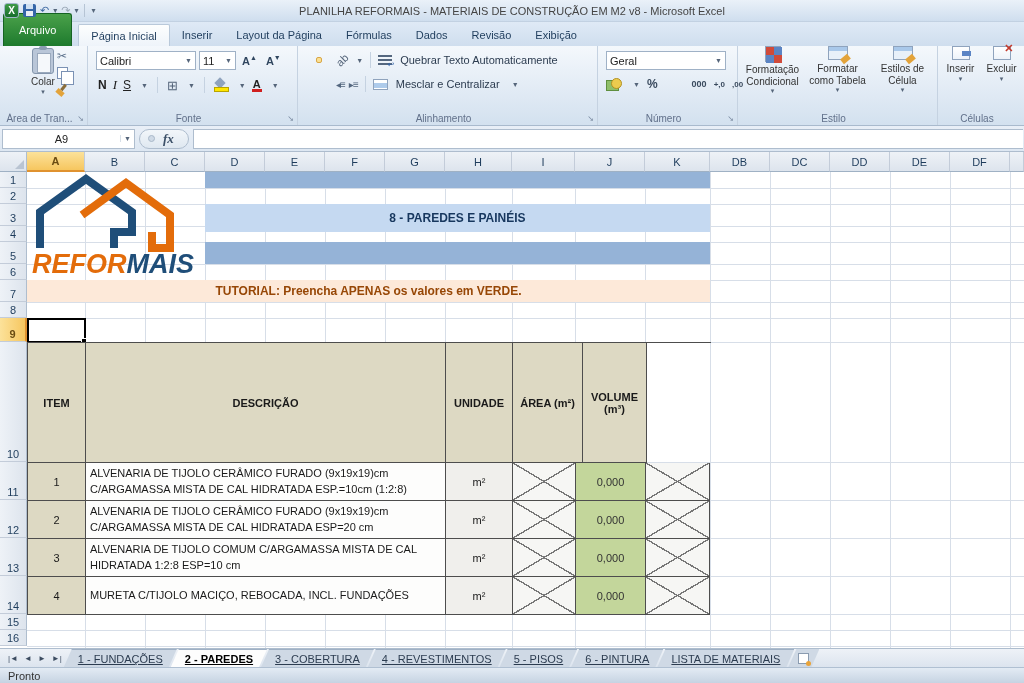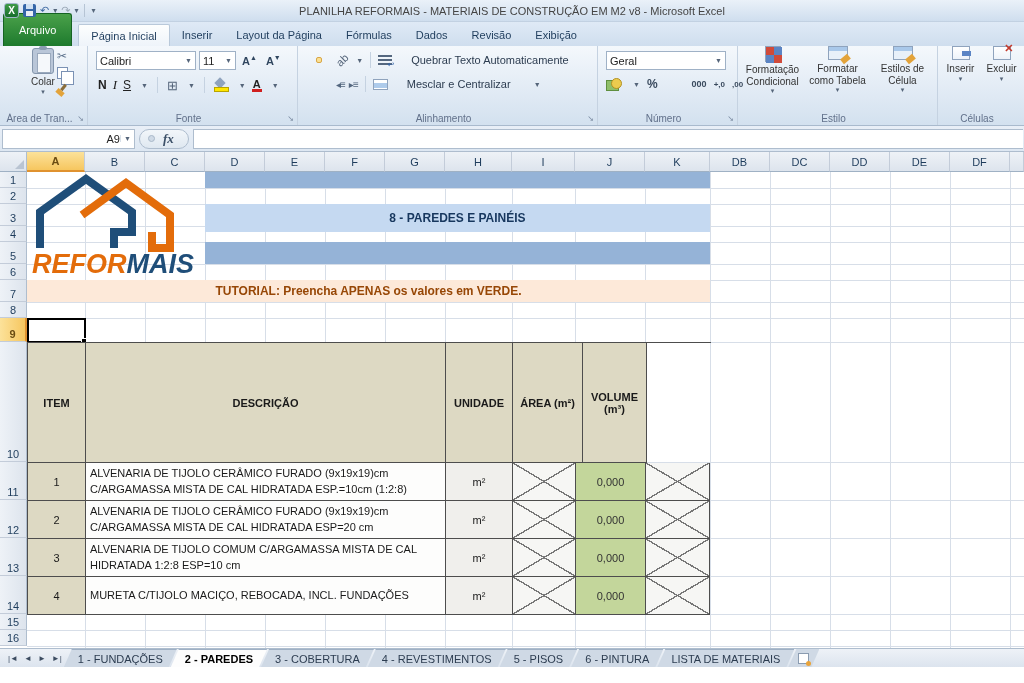--- a/index.html
+++ b/index.html
@@ -77,21 +77,21 @@
 
   
   .g-align{width:300px;}
   .arow1{position:absolute;left:8px;top:5px;display:flex;gap:4px;align-items:center;height:18px;}
   .arow2{position:absolute;left:8px;top:29px;display:flex;gap:4px;align-items:center;height:18px;}
   .stripes{width:13px;height:10px;background:repeating-linear-gradient(to bottom,#54677f 0 1.6px,transparent 1.6px 3.8px);}
   .alignwrap{padding:2px;border:1px solid transparent;border-radius:2px;}
   .alignwrap.on{background:#fbe093;border-color:#d8a647;}
   .orientico{font-size:11px;color:#55657a;transform:rotate(-45deg);}
   .vline{width:1px;height:16px;background:#c5d2e1;margin:0 3px;}
-  .wrapbtn,.mergebtn{display:flex;align-items:center;gap:19px;color:#2c3c50;font-size:11px;white-space:nowrap;}
+  .wrapbtn,.mergebtn{display:flex;align-items:center;gap:8px;color:#2c3c50;font-size:11px;white-space:nowrap;}
   .wrapico{width:14px;height:11px;background:repeating-linear-gradient(to bottom,#54677f 0 1.6px,transparent 1.6px 4px);position:relative;}
   .wrapico::after{content:"↩";position:absolute;right:-2px;bottom:-3px;font-size:8px;color:#3465a8;}
   .mergeico{width:15px;height:11px;border:1px solid #8fa3bd;background:linear-gradient(to bottom,#fff 0 3px,#aecbeb 3px 8px,#fff 8px);}
   .indentico{font-size:10px;color:#54677f;letter-spacing:-1px;}
 
   
   .g-num{width:140px;}
   .nrow1{position:absolute;left:8px;top:5px;}
   .numfmt{width:120px;}
   .nrow2{position:absolute;left:8px;top:30px;display:flex;gap:7px;align-items:center;height:16px;}
@@ -119,21 +119,21 @@
   .g-cells .bigbtn{width:40px;}
   .insico,.delico{width:18px;height:14px;border:1px solid #8fa3bd;margin-bottom:3px;position:relative;
     background:linear-gradient(#fff,#eef3f9);}
   .insico::after{content:"";position:absolute;right:-2px;top:4px;width:9px;height:5px;background:#5b84c4;}
   .delico::after{content:"✕";position:absolute;right:-4px;top:-5px;color:#c43b2e;font-size:11px;font-weight:bold;}
 
   
   .formulabar{position:absolute;left:0;top:126px;width:100%;height:26px;background:linear-gradient(#e9eff7,#dde7f2);
     border-bottom:1px solid #aebdce;display:flex;align-items:center;}
   .namebox{width:133px;height:20px;background:#fff;border:1px solid #aebdce;margin-left:2px;display:flex;align-items:center;}
-  .namebox .nb-text{flex:1;text-align:right;color:#222;}
+  .namebox .nb-text{flex:1;text-align:center;color:#222;}
   .namebox .nb-caret{width:14px;text-align:center;font-size:7px;color:#55657a;border-left:1px solid #d7dfe8;}
   .fxpill{height:20px;margin-left:4px;padding:0 14px 0 8px;border:1px solid #aebdce;border-radius:10px;
     background:linear-gradient(#f2f6fa,#dfe8f1);display:flex;align-items:center;gap:8px;}
   .fxdot{width:7px;height:7px;border-radius:50%;background:#cfdae6;border:1px solid #a8b8c8;}
   .fxsym{font-family:"Liberation Serif",serif;font-style:italic;font-weight:bold;font-size:13px;color:#3c5068;}
   .fxinput{flex:1;height:20px;margin:0 1px 0 4px;background:#fff;border:1px solid #aebdce;border-right:none;
     font-family:"Liberation Sans",sans-serif;font-size:11px;padding:0 4px;outline:none;}
 
   
   .grid{position:absolute;left:0;top:152px;width:1024px;height:496px;background:#fff;}
@@ -202,21 +202,21 @@
   .xcell{background:#f6f6f4;position:relative;
     background-image:linear-gradient(to top right,transparent calc(50% - 0.7px),#777 calc(50% - 0.7px),#777 calc(50% + 0.7px),transparent calc(50% + 0.7px)),
       linear-gradient(to bottom right,transparent calc(50% - 0.7px),#777 calc(50% - 0.7px),#777 calc(50% + 0.7px),transparent calc(50% + 0.7px));}
   .tdata .c-area{background:var(--cell-green,#c3d69b);color:#333;}
 
   
   .sheetbar{position:absolute;left:0;top:648px;width:100%;height:19px;background:linear-gradient(#eef2f7,#dce4ee);
     border-top:1px solid #aebdce;display:flex;align-items:stretch;}
   .navbtns{display:flex;align-items:center;gap:6px;padding:0 8px;color:#3c4c60;font-size:8px;}
   .stab{display:flex;align-items:center;padding:0 14px;color:#2c3c50;background:#cfd9e5;
-    clip-path:polygon(8px 0,100% 0,calc(100% - 8px) 100%,0 100%);margin-left:-6px;border-top:1px solid #9fb0c4;}
+    clip-path:polygon(8px 0,100% 0,calc(100% - 8px) 100%,0 100%);margin-left:-6px;border-top:1px solid #9fb0c4;text-decoration:underline;}
   .stab.active{background:#fdfdfd;font-weight:bold;color:#000;z-index:2;}
   .instab{display:flex;align-items:center;padding:0 10px;margin-left:-6px;background:#cfd9e5;
     clip-path:polygon(8px 0,100% 0,calc(100% - 8px) 100%,0 100%);}
   .sheetico{width:11px;height:11px;background:#fff;border:1px solid #8a9bb0;position:relative;}
   .sheetico::after{content:"";position:absolute;right:-3px;bottom:-3px;width:5px;height:5px;background:#e8a33a;border-radius:50%;}
 
   
   .statusbar{position:absolute;left:0;top:667px;width:100%;height:16px;background:linear-gradient(#e3ebf4,#c6d3e2);
     border-top:1px solid #b0c0d2;display:flex;align-items:center;padding-left:8px;color:#333;}
 </style>
@@ -519,14 +519,17 @@
     <div class="stab">3 - COBERTURA</div>
     <div class="stab">4 - REVESTIMENTOS</div>
     <div class="stab">5 - PISOS</div>
     <div class="stab">6 - PINTURA</div>
     <div class="stab">LISTA DE MATERIAIS</div>
     <div class="instab">
       <span class="sheetico"></span>
     </div>
   </div>
 
+  <div class="statusbar">
+    <span>Pronto</span>
+  </div>
 
 </div>
 
 </body></html>

